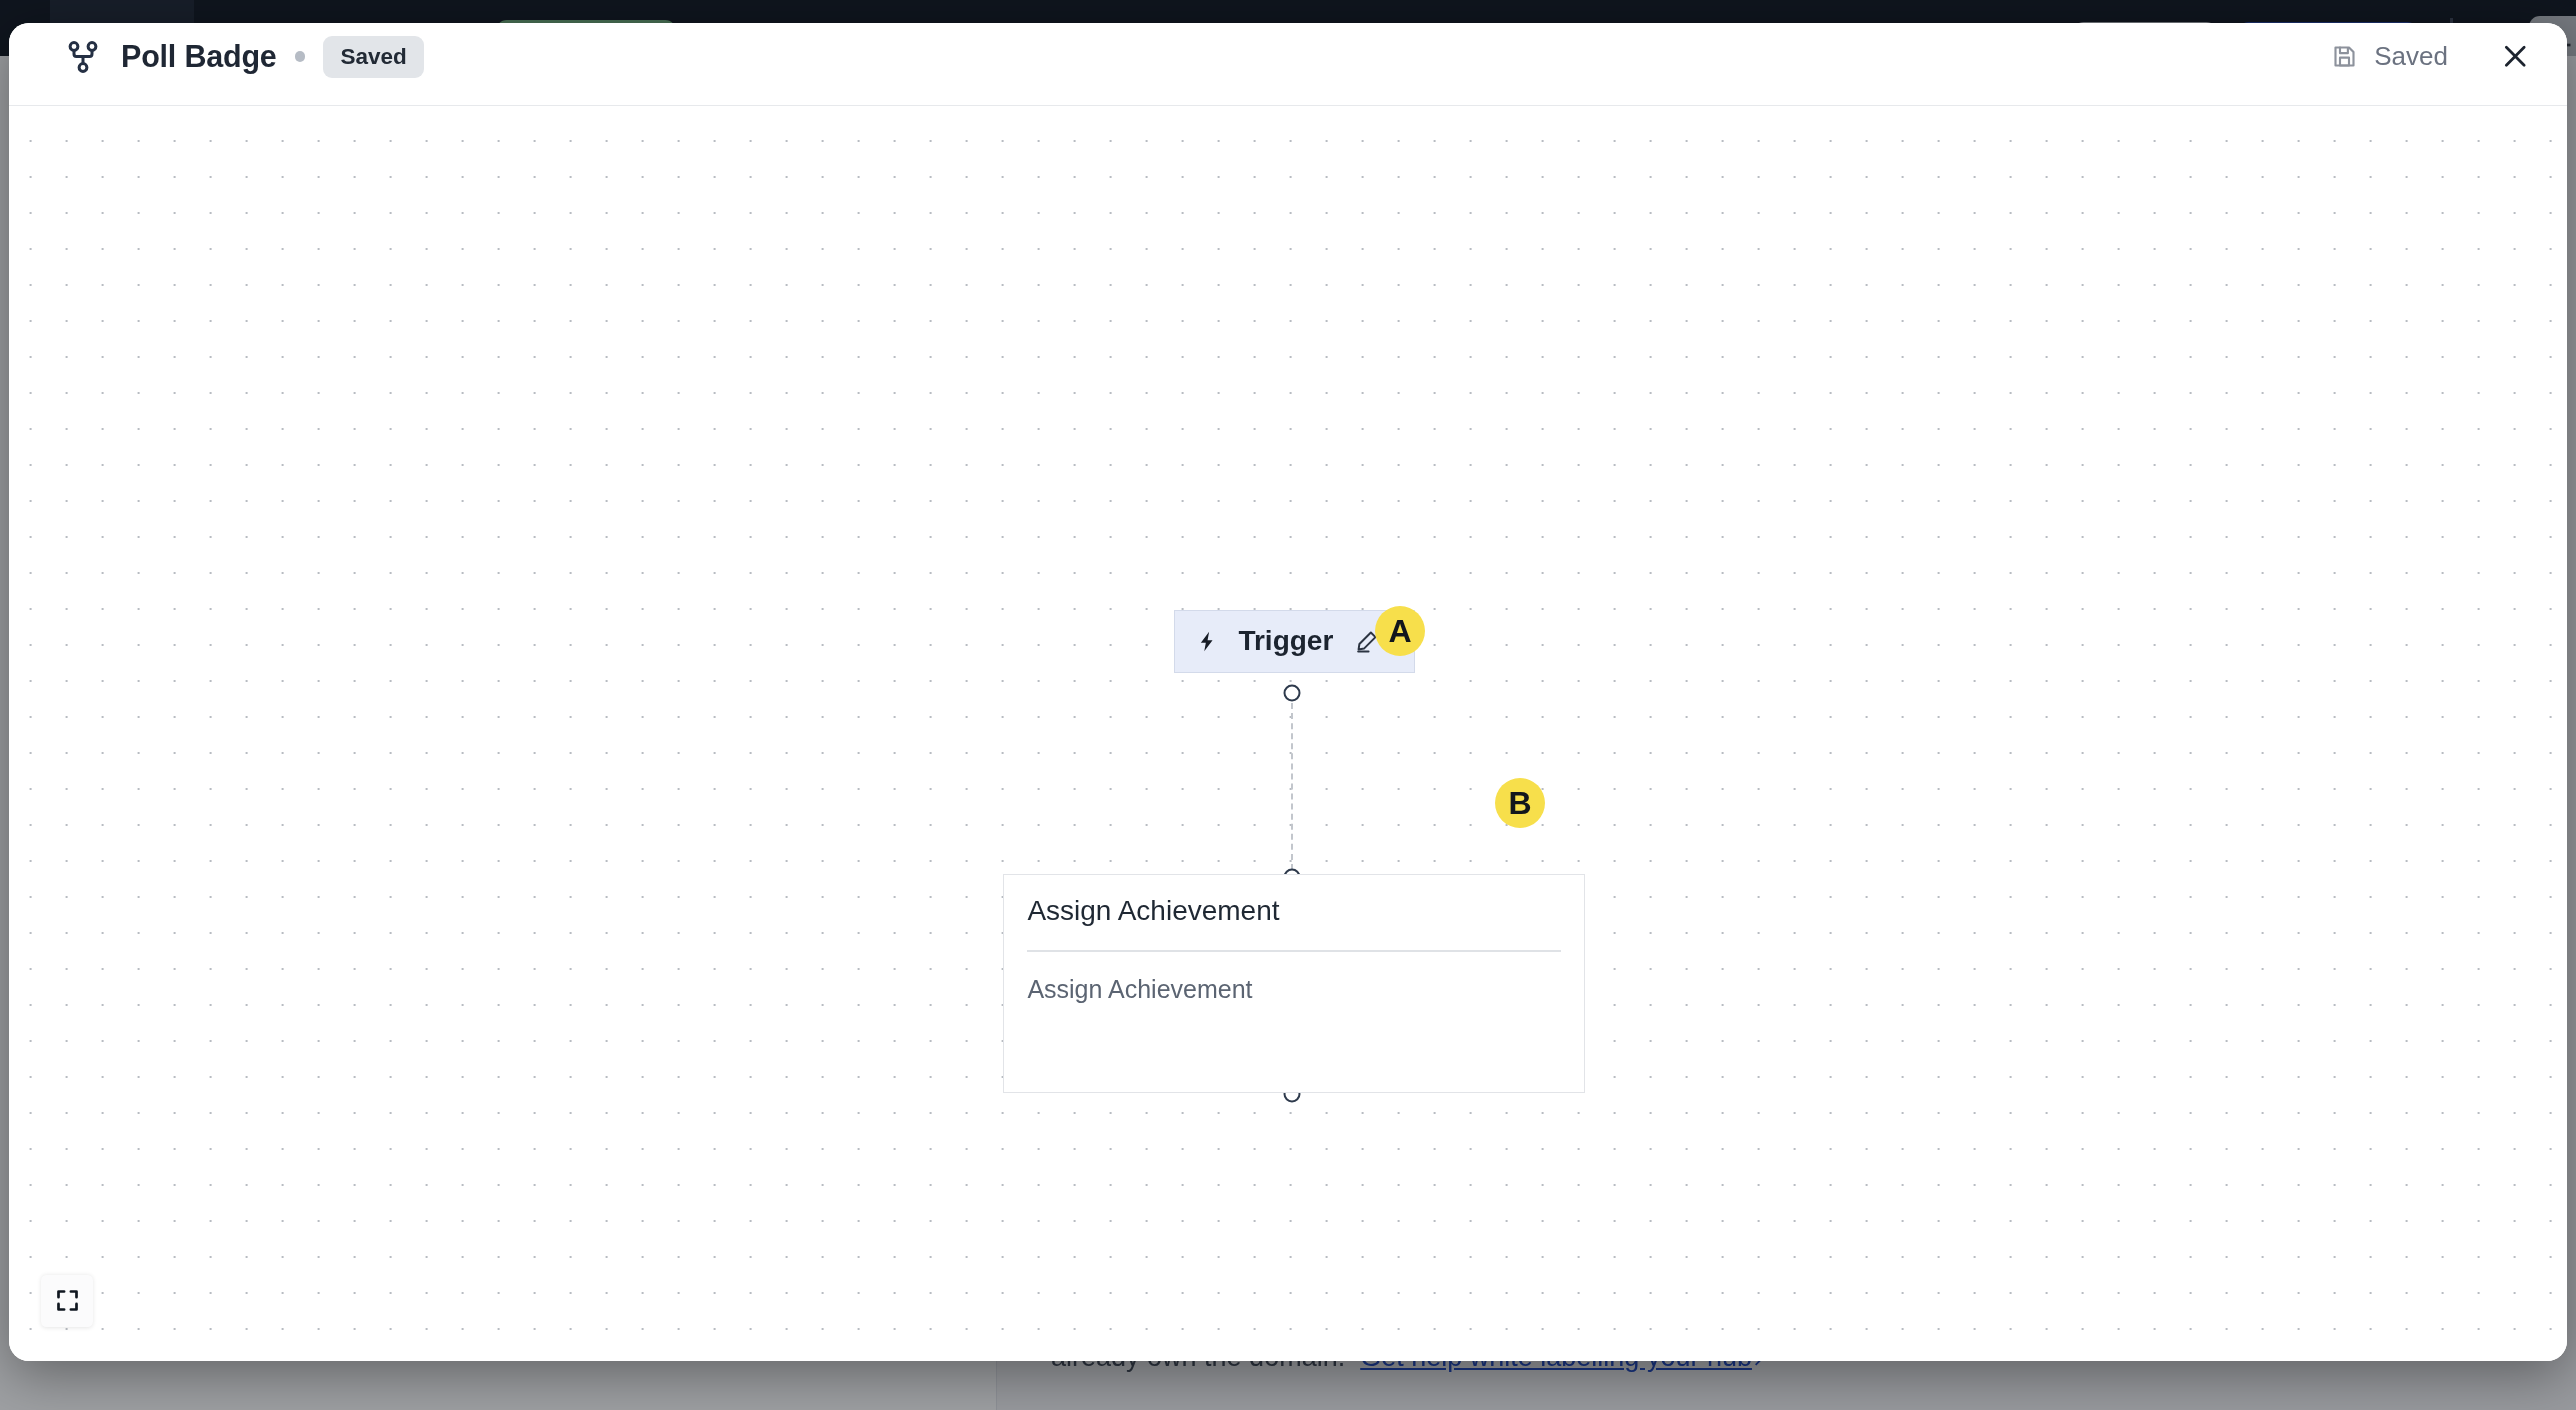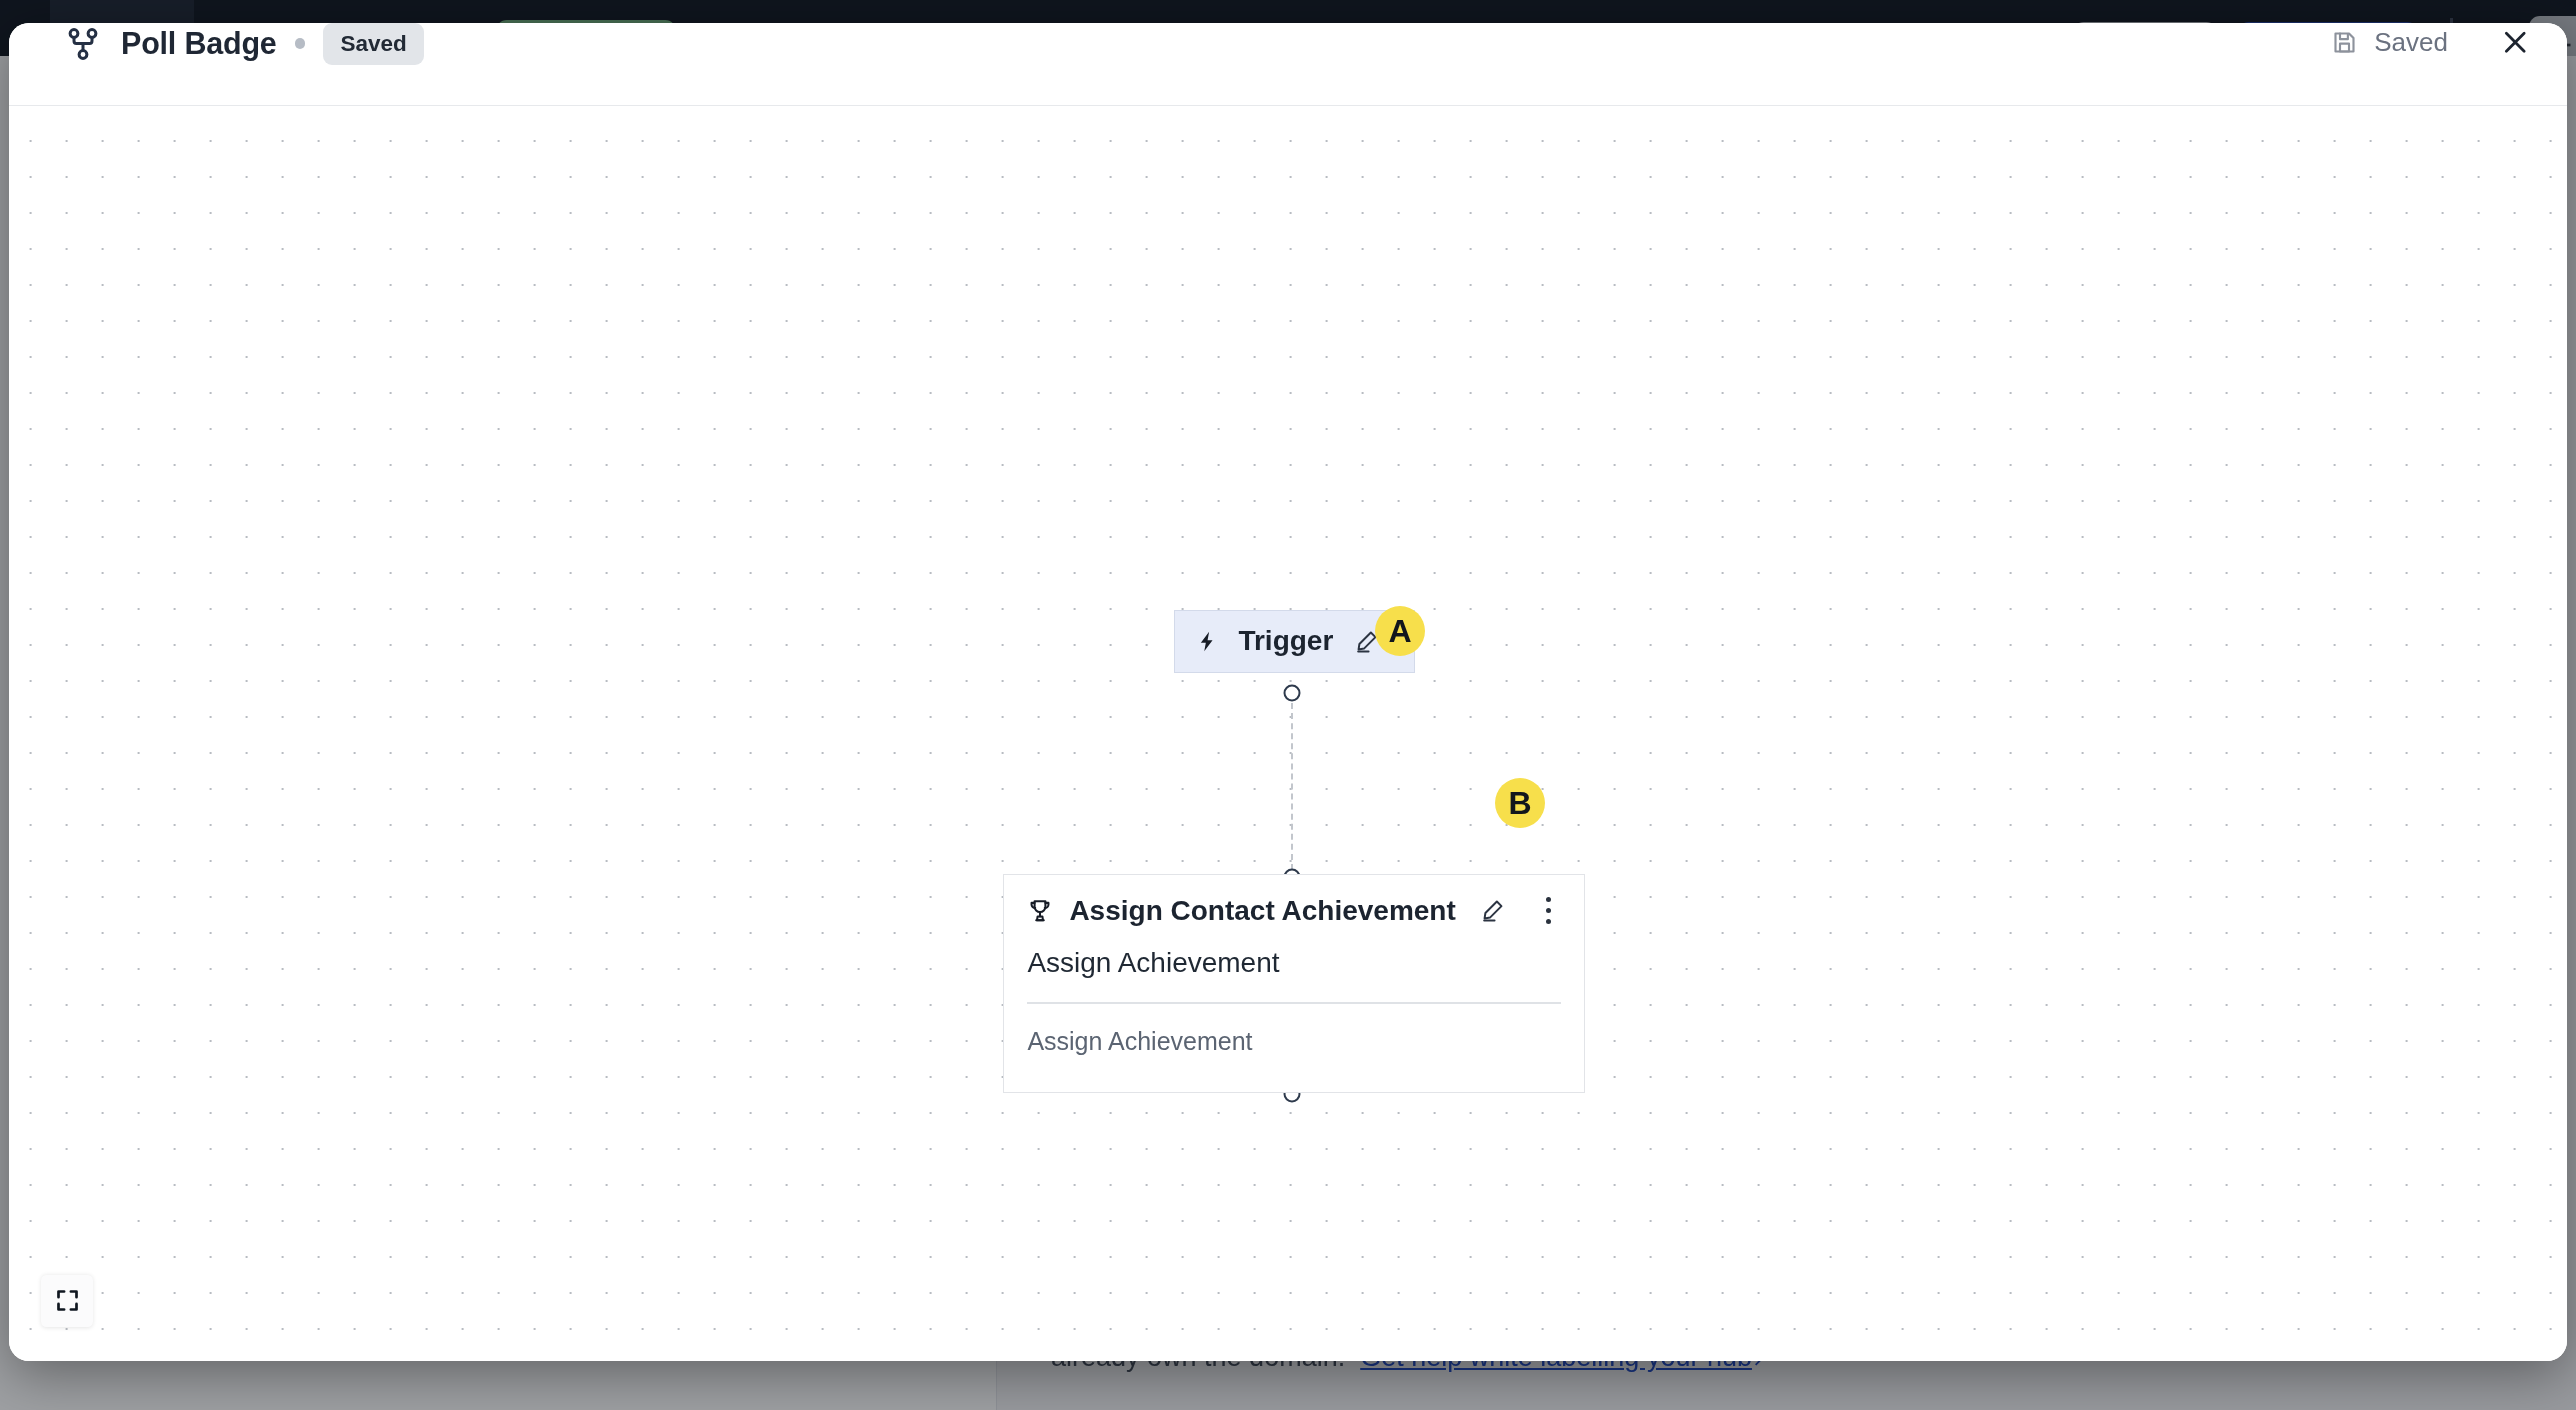--- a/index.html
+++ b/index.html
@@ -82,21 +82,21 @@
     box-shadow: 0 12.6px 54px rgba(0,0,0,.38);
     overflow: hidden;
     display: flex; flex-direction: column;
   }
 
   
   #modal-header {
     position: relative;
     height: 83px; flex: 0 0 83px;
     border-bottom: 1.8px solid #e7e9ec;
-    display: flex; align-items: flex-start;
+    display: flex; align-items: center;
     padding: 0 32px 14px 56px;
     background: #fff;
   }
   #title-group { display: flex; align-items: center; gap: 0; }
   #flow-icon { width: 36px; height: 36px; margin-right: 20px; display:block; }
   #page-title {
     font-size: 30.5px; font-weight: 700; color: #1f2734;
     letter-spacing: -0.2px; white-space: nowrap;
   }
   #title-dot {
@@ -322,42 +322,20 @@
       <div id="trigger-label">Trigger</div>
       <div id="trigger-edit">
         <svg class="pencil" viewBox="0 0 24 24" fill="none" stroke="#2c3442" stroke-width="1.9" stroke-linecap="round" stroke-linejoin="round">
           <path d="M16.2 3.4 20.6 7.8 9.6 18.8l-5.2.8.8-5.2z"></path>
           <line x1="4" y1="21.6" x2="14" y2="21.6"></line>
         </svg>
       </div>
     </div>
 
     <div class="node" id="node-achievement">
-      <div id="achv-header">
-        <svg id="trophy-icon" viewBox="0 0 24 24" fill="none" stroke="#171c26" stroke-width="1.9" stroke-linecap="round" stroke-linejoin="round">
-          <path d="M7 3h10v5a5 5 0 0 1-10 0z"></path>
-          <path d="M7 4.5H4.2v1.4A3.4 3.4 0 0 0 7.6 9.3"></path>
-          <path d="M17 4.5h2.8v1.4a3.4 3.4 0 0 1-3.4 3.4"></path>
-          <path d="M12 13v4"></path>
-          <path d="M8.5 20.6h7"></path>
-          <path d="M9.8 17h4.4l.6 3.6H9.2z"></path>
-        </svg>
-        <div id="achv-title">Assign Contact Achievement</div>
-        <div id="achv-edit">
-          <svg class="pencil" viewBox="0 0 24 24" fill="none" stroke="#2c3442" stroke-width="1.9" stroke-linecap="round" stroke-linejoin="round">
-            <path d="M16.2 3.4 20.6 7.8 9.6 18.8l-5.2.8.8-5.2z"></path>
-            <line x1="4" y1="21.6" x2="14" y2="21.6"></line>
-          </svg>
-        </div>
-        <div id="achv-menu">
-          <i></i>
-          <i></i>
-          <i></i>
-        </div>
-      </div>
       <div id="achv-primary">Assign Achievement</div>
       <div id="achv-divider"></div>
       <div id="achv-secondary">Assign Achievement</div>
     </div>
 
     <div class="marker" id="marker-a">A</div>
     <div class="marker" id="marker-b">B</div>
 
     <div id="fit-view-button">
       <svg id="fit-view-icon" viewBox="0 0 24 24" fill="none" stroke="#101720" stroke-width="2.4" stroke-linecap="round" stroke-linejoin="round">

